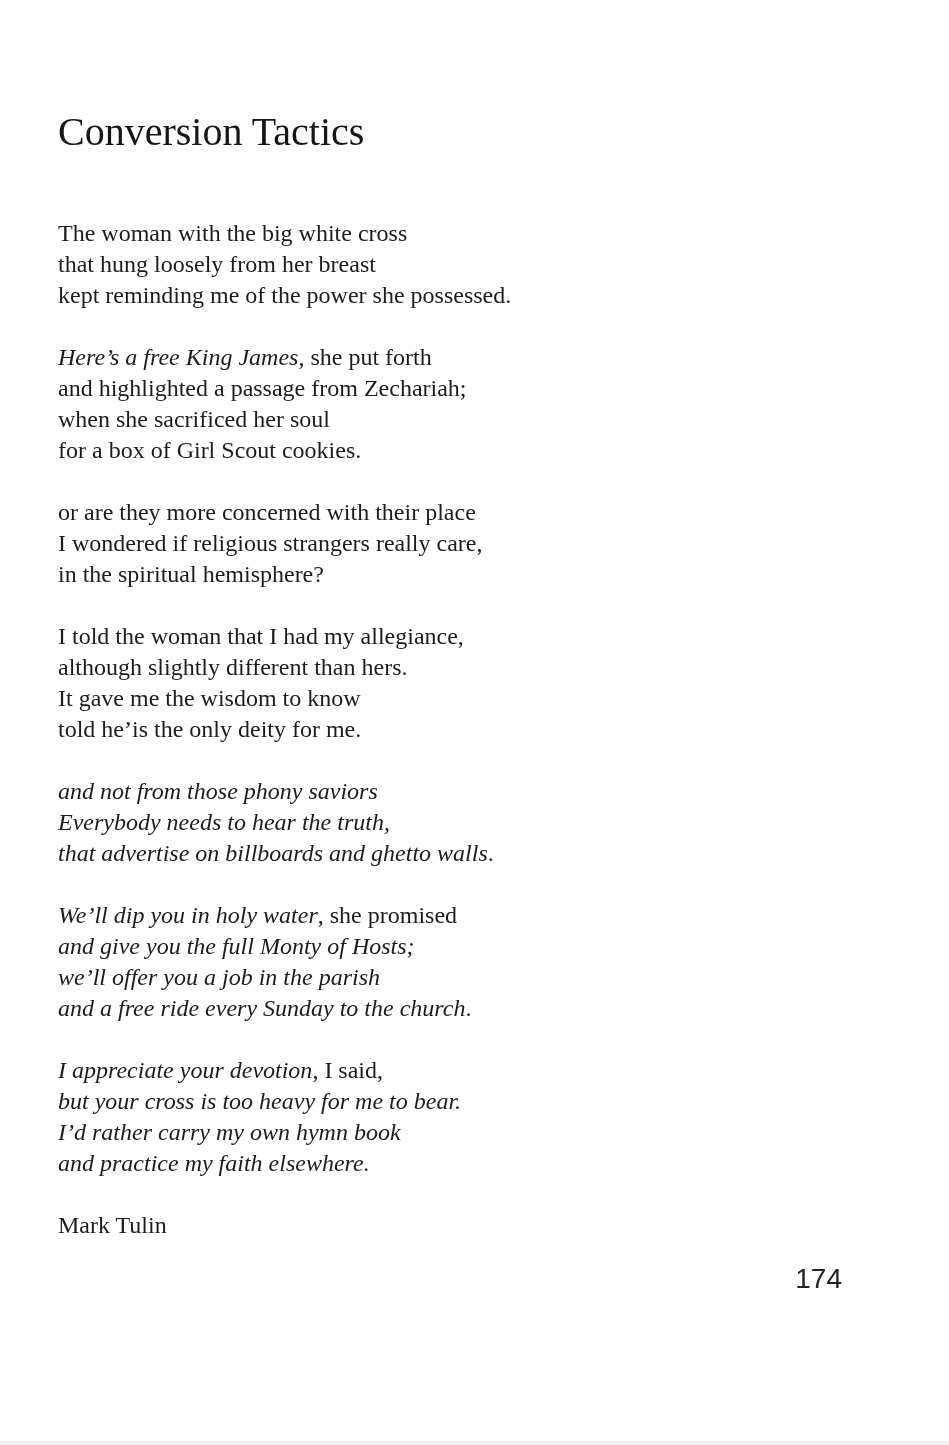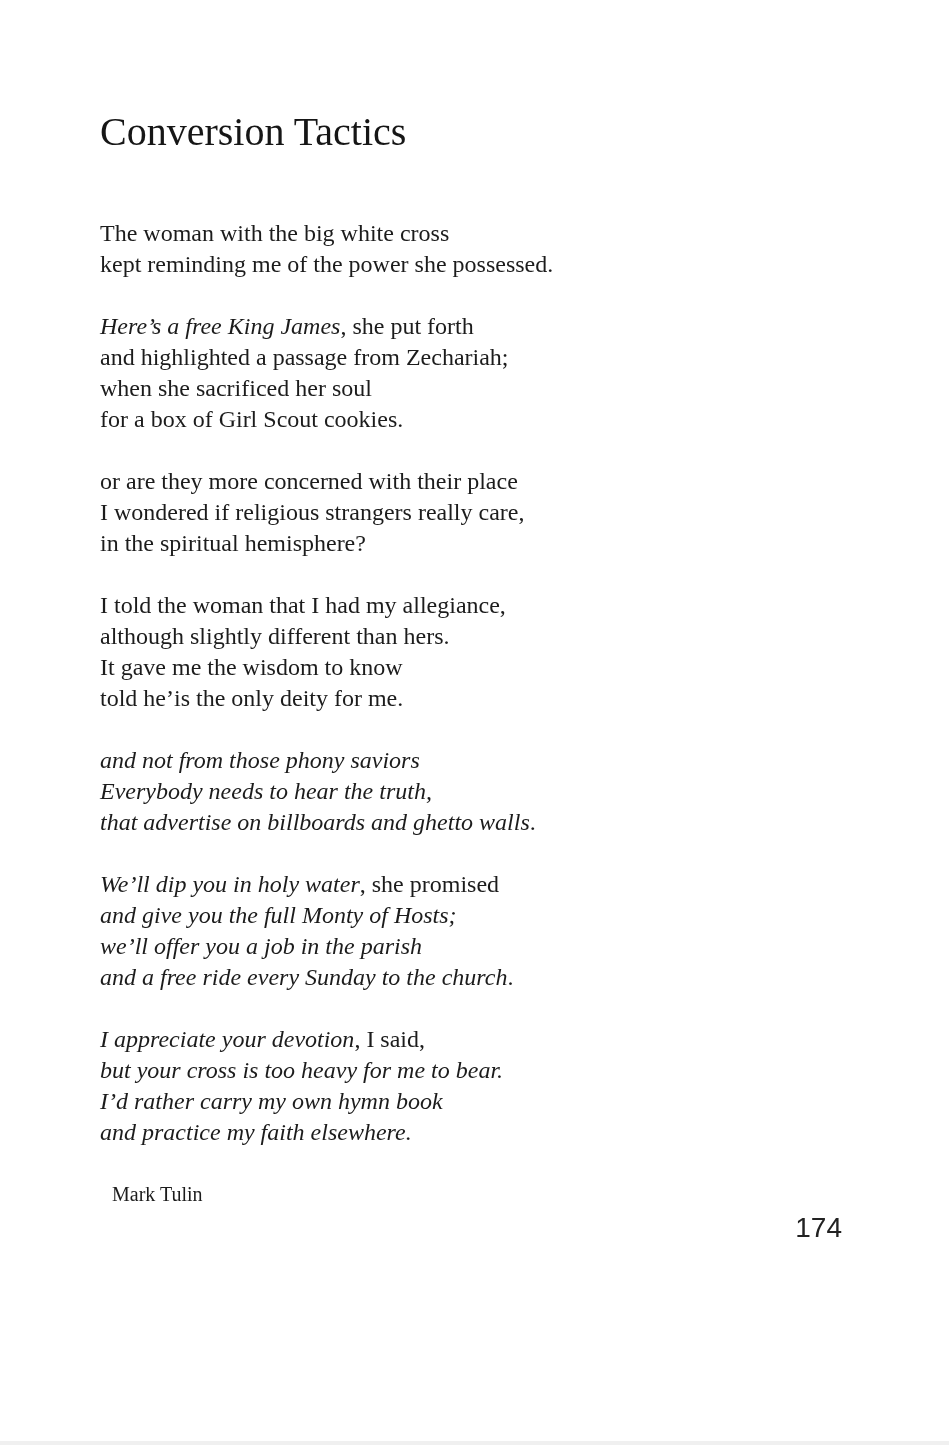--- a/index.html
+++ b/index.html
@@ -12,21 +12,21 @@
     position: relative;
     overflow: hidden;
   }
   .page {
     position: relative;
     width: 949px;
     height: 1445px;
     background: #ffffff;
   }
   .content {
-    padding: 108px 100px 0 100px;
+    padding: 108px 100px 0 58px;
   }
   .title {
     font-size: 40px;
     font-weight: 400;
     line-height: 47px;
     color: #161616;
     margin-bottom: 63px;
     white-space: nowrap;
   }
   .poem {
@@ -38,26 +38,25 @@
     margin-bottom: 31px;
   }
   .poem-line {
     white-space: nowrap;
   }
   .poem-line em {
     font-style: italic;
     text-align: center;
   }
   .author {
-    font-size: 20px;
+    font-size: 24px;
     line-height: 31px;
-    margin-left: 12px;
   }
   .page-number {
-    margin-top: 2px;
+    margin-top: 22px;
     text-align: right;
     padding-right: 7px; 
     font-family: "Liberation Sans", sans-serif;
     font-size: 28px;
     line-height: 31px;
     color: #222222;
   }
   .bottom-edge {
     position: absolute;
     left: 0;
@@ -70,20 +69,21 @@
 </head>
 <body>
 
 <div class="page">
   <div class="content">
     <h1 class="title">Conversion Tactics</h1>
 
     <div class="poem">
         <div class="stanza">
           <div class="poem-line"><span>The woman with the big white cross</span></div>
+          <div class="poem-line"><span>that hung loosely from her breast</span></div>
           <div class="poem-line"><span>kept reminding me of the power she possessed.</span></div>
         </div>
         <div class="stanza">
           <div class="poem-line"><em>Here’s a free King James</em><span>, she put forth</span></div>
           <div class="poem-line"><span>and highlighted a passage from Zechariah;</span></div>
           <div class="poem-line"><span>when she sacrificed her soul</span></div>
           <div class="poem-line"><span>for a box of Girl Scout cookies.</span></div>
         </div>
         <div class="stanza">
           <div class="poem-line"><span>or are they more concerned with their place</span></div>

